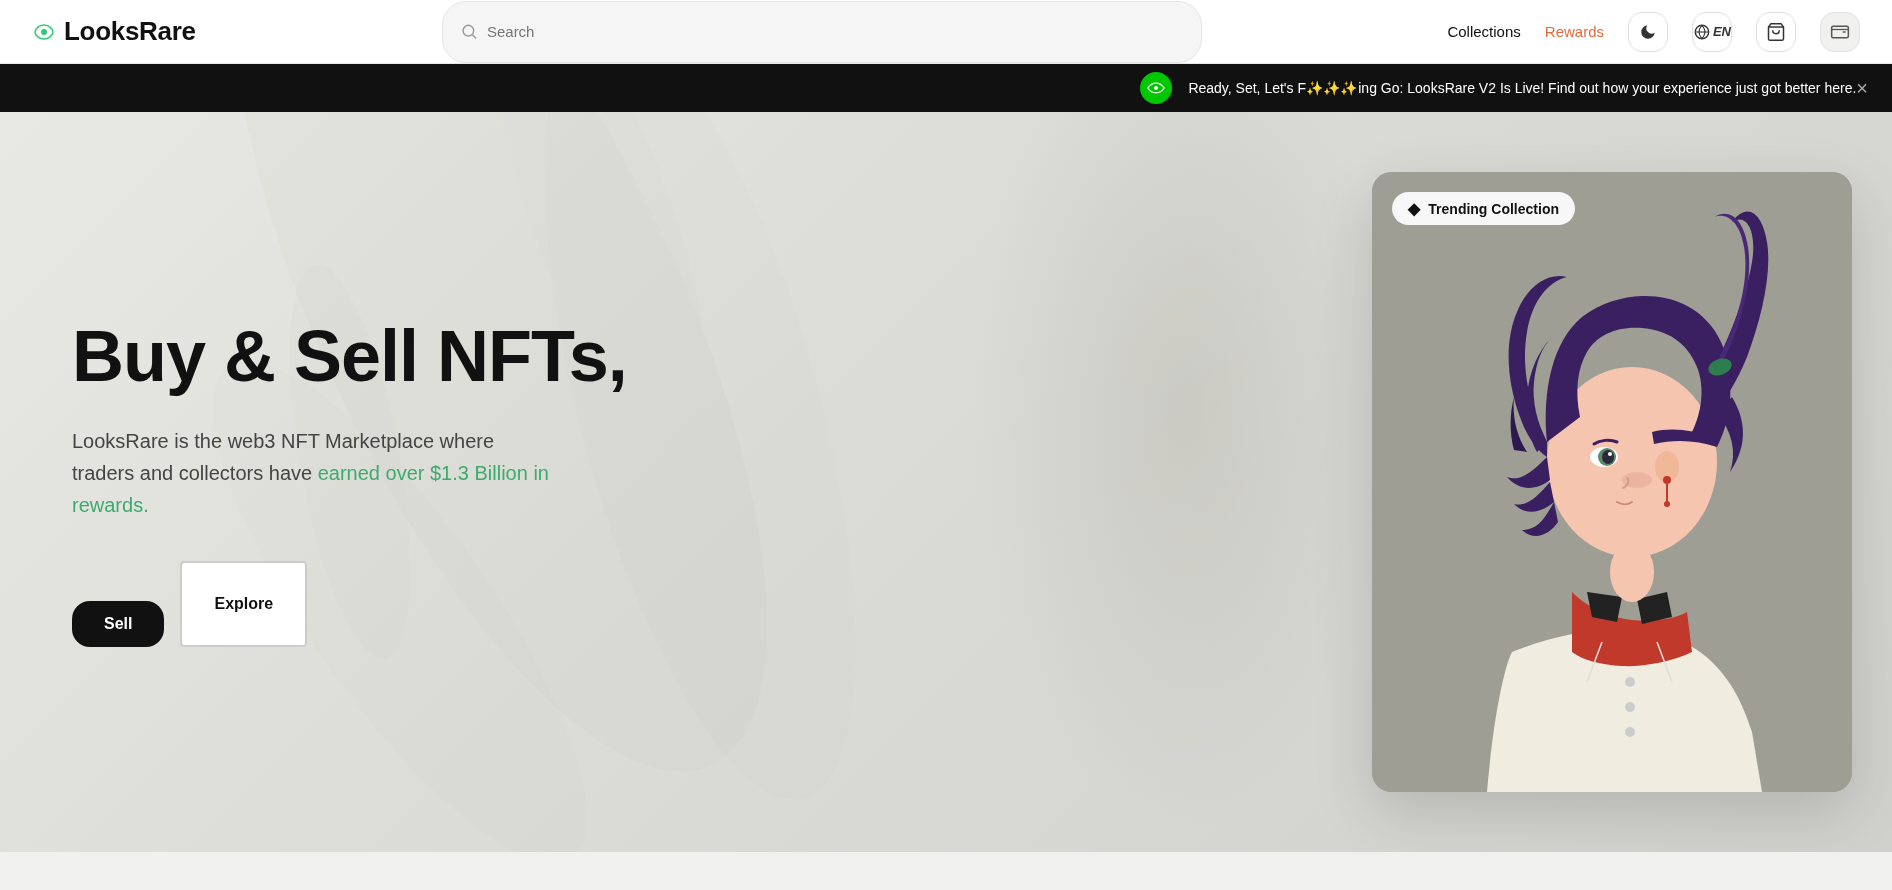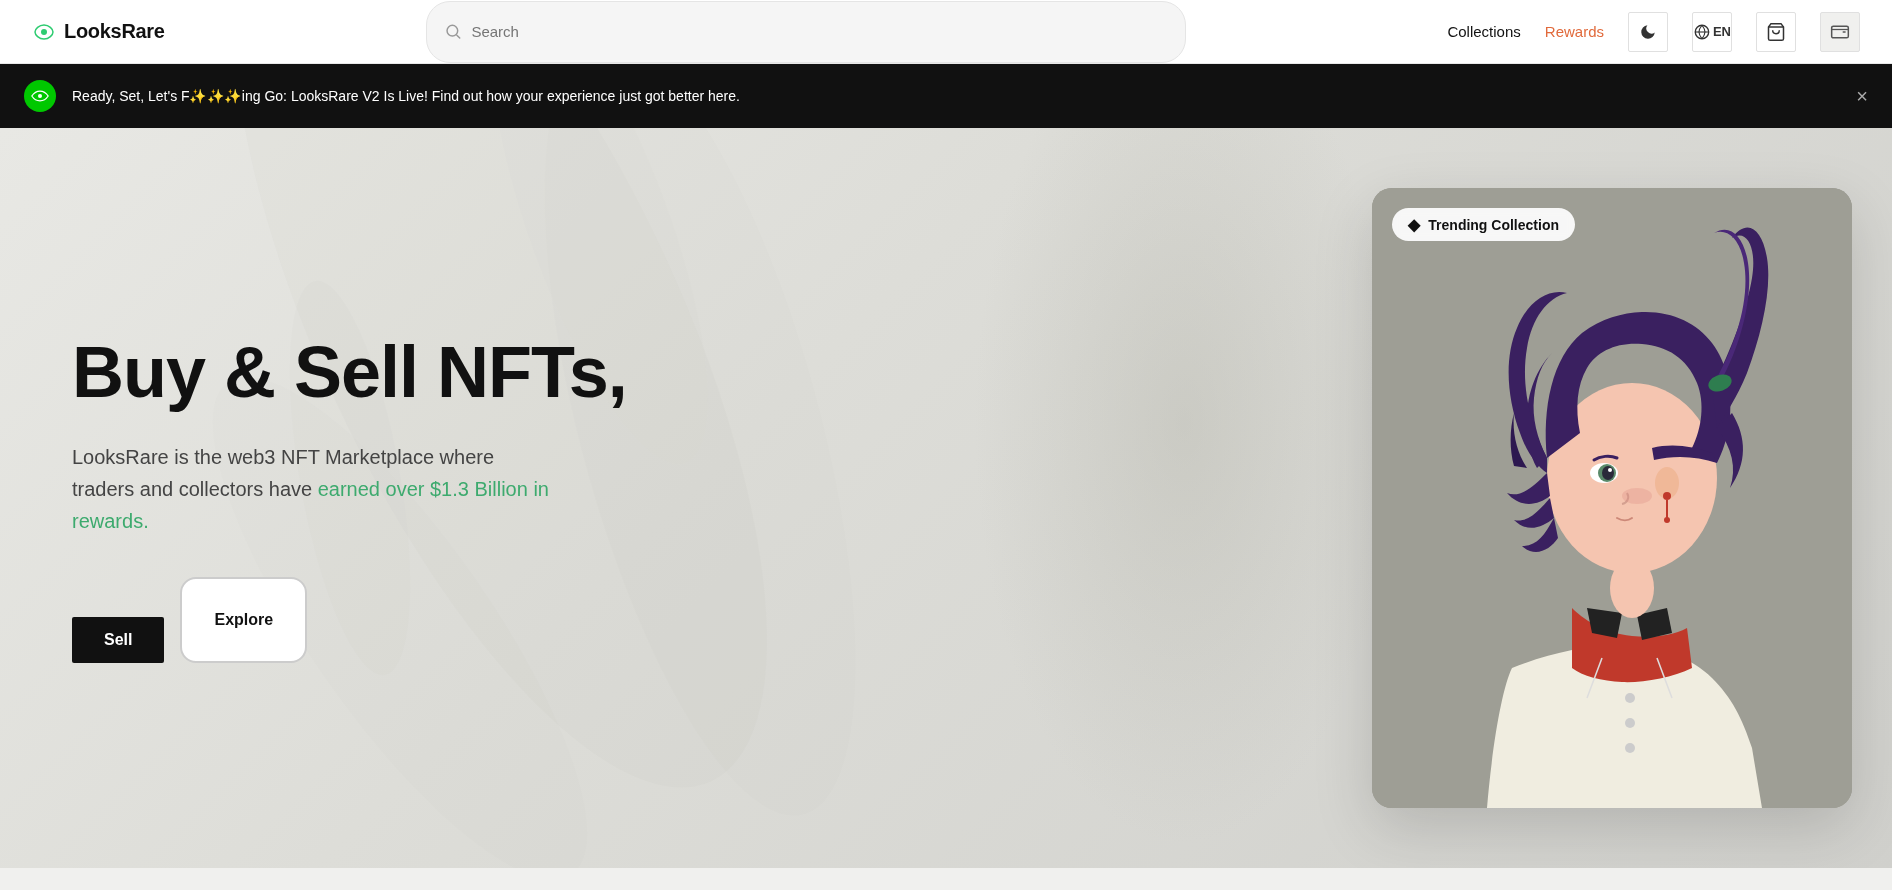--- a/index.html
+++ b/index.html
@@ -5,47 +5,47 @@
     * { margin: 0; padding: 0; box-sizing: border-box; }
     body { font-family: -apple-system, BlinkMacSystemFont, 'Segoe UI', sans-serif; background: #f0f0ee; overflow-x: hidden; }
 
     
     .navbar {
       display: flex; align-items: center; justify-content: space-between;
       padding: 0 32px; height: 64px; background: #fff;
       border-bottom: 1px solid #e8e8e8; position: relative; z-index: 100;
     }
     .navbar-left { display: flex; align-items: center; gap: 8px; }
-    .logo-text { font-size: 20px; font-weight: 700; color: #111; letter-spacing: -0.3px; }
+    .logo-text { font-size: 26px; font-weight: 700; color: #111; letter-spacing: -0.3px; }
     .logo-icon { width: 24px; height: 24px; }
     .search-bar {
       flex: 1; max-width: 760px; margin: 0 40px;
       display: flex; align-items: center; gap: 10px;
       background: #f5f5f5; border: 1px solid #e5e5e5; border-radius: 24px;
       padding: 0 18px; height: 62px;
     }
     .search-bar input {
       border: none; background: transparent; outline: none;
       font-size: 15px; color: #555; width: 100%;
     }
     .navbar-right { display: flex; align-items: center; gap: 24px; }
     .nav-link { font-size: 15px; font-weight: 400; color: #111; cursor: pointer; text-decoration: none; }
     .nav-link.active { color: #e16a3c; }
     .nav-icon-btn {
-      width: 40px; height: 40px; border-radius: 2px; border: 1px solid #e0e0e0;
+      width: 40px; height: 40px; border-radius: 14px; border: 1px solid #e0e0e0;
       background: #fff; display: flex; align-items: center; justify-content: center;
-      cursor: pointer; font-size: 18px; color: #333;
+      cursor: pointer; font-size: 18px; color: #333; font-style: italic;
     }
     .nav-icon-btn.wallet { background: #f0f0ee; }
 
     
     .announcement-bar {
       background: #111; color: #fff;
-      display: flex; align-items: center; justify-content: space-between;
-      padding: 0 24px; height: 64px; font-size: 14px;
+      display: flex; align-items: center; justify-content: flex-end;
+      padding: 0 24px; height: 48px; font-size: 14px;
     }
     .announcement-content { display: flex; align-items: center; gap: 16px; }
     .eye-icon-wrap {
       width: 32px; height: 32px; border-radius: 50%;
       background: #00c800; display: flex; align-items: center; justify-content: center;
       flex-shrink: 0;
     }
     .close-btn { cursor: pointer; font-size: 20px; color: #aaa; background: none; border: none; }
 
     
@@ -78,27 +78,27 @@
       font-size: 72px; font-weight: 800; color: #111; line-height: 1.1;
       margin-bottom: 28px; letter-spacing: -1px;
     }
     .hero-subtext {
       font-size: 20px; color: #444; line-height: 1.6; margin-bottom: 40px; max-width: 480px;
     }
     .hero-subtext .highlight { color: #3daa6e; }
     .hero-buttons { display: flex; gap: 16px; }
     .btn-sell {
       background: #111; color: #fff; border: none;
-      padding: 14px 32px; border-radius: 2px;
+      padding: 14px 32px; border-radius: 18px;
       font-size: 16px; font-weight: 600; cursor: pointer; margin-top: 40px;
     }
     .btn-explore {
       background: #fff; color: #111;
       border: 2px solid #ccc;
-      padding: 14px 32px; border-radius: 16px;
+      padding: 14px 32px; border-radius: 4px;
       font-size: 16px; font-weight: 600; cursor: pointer;
     }
 
     
     .nft-card-wrap {
       position: absolute; right: 40px; top: 50%;
       transform: translateY(-50%);
       z-index: 3;
     }
     .nft-card {

